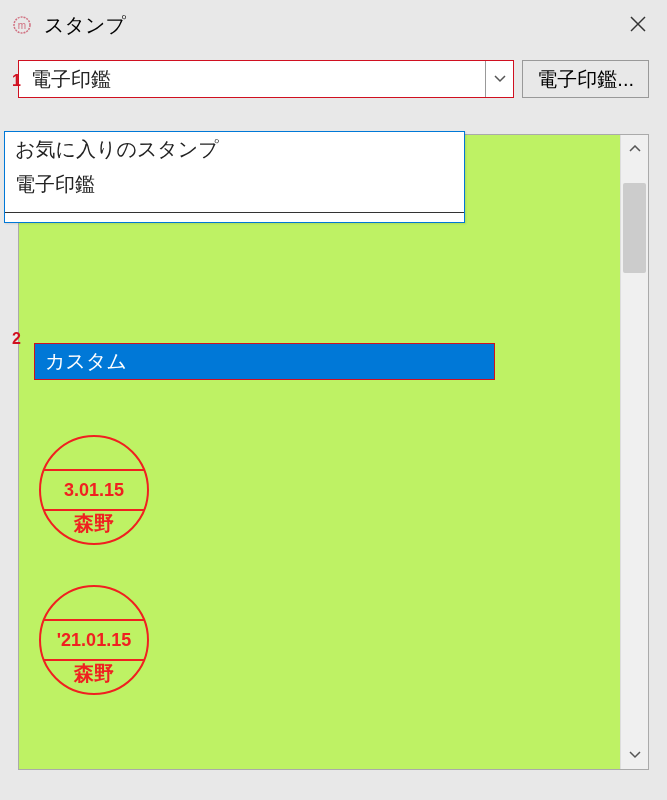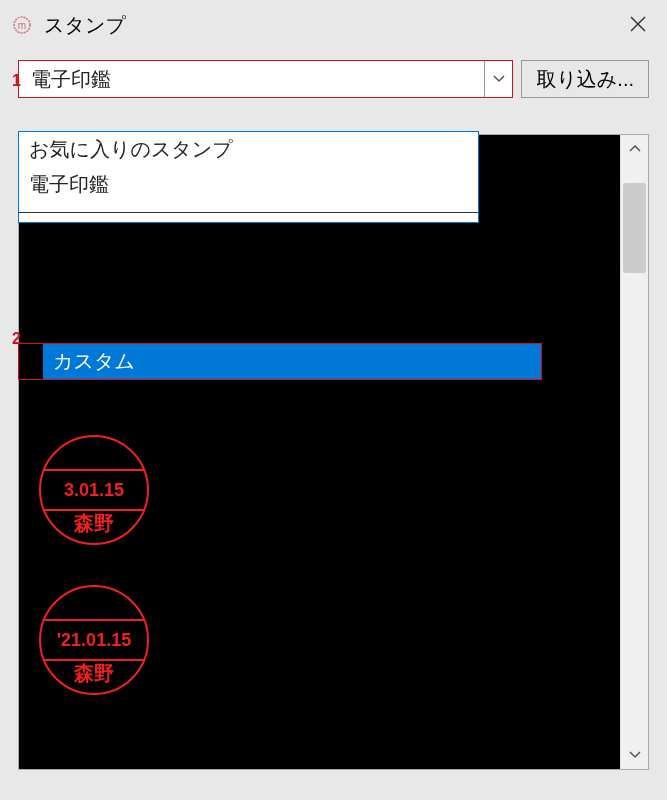--- a/index.html
+++ b/index.html
@@ -83,21 +83,21 @@
     .import-btn {
       height: 38px;
       padding: 0 14px;
       background: #e8e8e8;
       border: 1px solid #999;
       font-size: 20px;
       cursor: pointer;
     }
     .dropdown-list {
       position: absolute;
-      left: 18px;
+      left: 4px;
       top: 131px;
       width: 461px;
       background: #fff;
       border: 1px solid #0078d7;
       z-index: 50;
       box-shadow: 1px 1px 2px rgba(0,0,0,0.1);
     }
     .dropdown-item {
       padding: 4px 10px;
       font-size: 20px;
@@ -111,41 +111,40 @@
     }
     .dropdown-separator::before {
       content: '';
       position: absolute;
       left: 0; right: 0;
       top: 50%;
       border-top: 1px solid #333;
     }
     .custom-item-wrapper {
       position: absolute;
-      left: 18px;
+      left: 34px;
       top: 343px;
-      width: 524px;
+      width: 461px;
       border: 1px solid #d01020;
       z-index: 60;
-      padding-left: 24px;
     }
     .custom-item {
       background: #0078d7;
       color: #fff;
       padding: 4px 10px;
       font-size: 20px;
       cursor: pointer;
     }
     .content-area {
       position: absolute;
       left: 18px;
       top: 134px;
       right: 18px;
       bottom: 30px;
-      background: #000000;
+      background: #bef264;
       border: 1px solid #aaa;
       overflow: hidden;
     }
     .stamp-list {
       position: absolute;
       left: 0;
       right: 28px;
       top: 0;
       bottom: 0;
       overflow: hidden;
@@ -256,21 +255,21 @@
 
   <div class="toolbar">
     <div class="dropdown">
       <span class="dropdown-text">電子印鑑</span>
       <span class="dropdown-arrow">
         <svg width="12" height="8" viewBox="0 0 12 8">
             <polyline points="1,1 6,6 11,1" fill="none" stroke="#555" stroke-width="1.5"></polyline>
           </svg>
       </span>
     </div>
-    <button class="import-btn">取り込み...</button>
+    <button class="import-btn">電子印鑑...</button>
   </div>
 
   <div class="content-area">
 
     <div class="stamp-list">
       <div class="stamps-container">
 
         <div class="stamp">
 
           <span class="stamp-name-bottom">花子</span>

